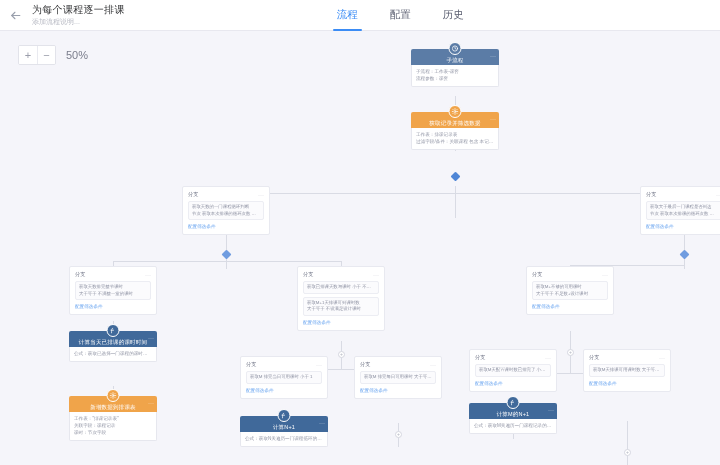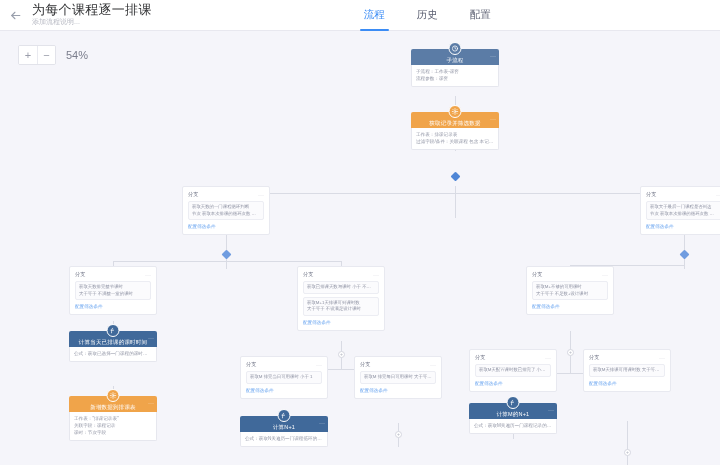--- a/index.html
+++ b/index.html
@@ -17,21 +17,21 @@
     border-bottom: 1px solid #e8e8ef;
     display: flex; align-items: center;
   }
   .back-btn {
     width: 30px; height: 31px; display: flex; align-items: center;
     justify-content: center; cursor: pointer;
   }
   .back-btn svg { display: block; }
   .title-block { display: flex; flex-direction: column; justify-content: center;
     padding-left: 2px; height: 31px; }
-  .title-main { font-size: 13px; color: #303133; line-height: 14px;
+  .title-main { font-size: 10px; color: #303133; line-height: 14px;
     letter-spacing: .3px; }
   .title-sub { font-size: 7px; color: #b6b8c2; line-height: 10px; }
 
   .tabs { display: flex; align-items: flex-end; height: 31px;
     margin-left: 196px; }
   .tab { position: relative; font-size: 10.5px; color: #5c6072;
     padding: 0 16px; height: 31px; display: flex; align-items: center;
     cursor: pointer; }
   .tab.active { color: #3b8cf5; font-family: Liberation Serif, serif; }
   .tab.active::after {
@@ -140,32 +140,32 @@
     </span>
   </div>
 
   <div class="title-block">
     <div class="title-main">为每个课程逐一排课</div>
     <div class="title-sub">添加流程说明...</div>
   </div>
 
   <div class="tabs">
     <div class="tab active">流程</div>
+    <div class="tab">配置</div>
     <div class="tab">历史</div>
-    <div class="tab">配置</div>
   </div>
 
 </div>
 
 <div class="zoombar">
   <div class="zoom-group">
     <div class="zoom-btn">+</div>
     <div class="zoom-btn">−</div>
   </div>
-  <div class="zoom-level">54%</div>
+  <div class="zoom-level">50%</div>
 </div>
 
 <div class="canvas">
 
   <div class="vline" style="left:455px; top:65px;  height:32px;"></div>
   <div class="vline" style="left:455px; top:108px; height:12px;"></div>
   <div class="vline" style="left:455px; top:155px; height:32px;"></div>
   <div class="hline" style="left:226px; top:162px; width:458px;"></div>
   <div class="vline" style="left:226px; top:162px; height:24px;"></div>
   <div class="vline" style="left:684px; top:162px; height:24px;"></div>

